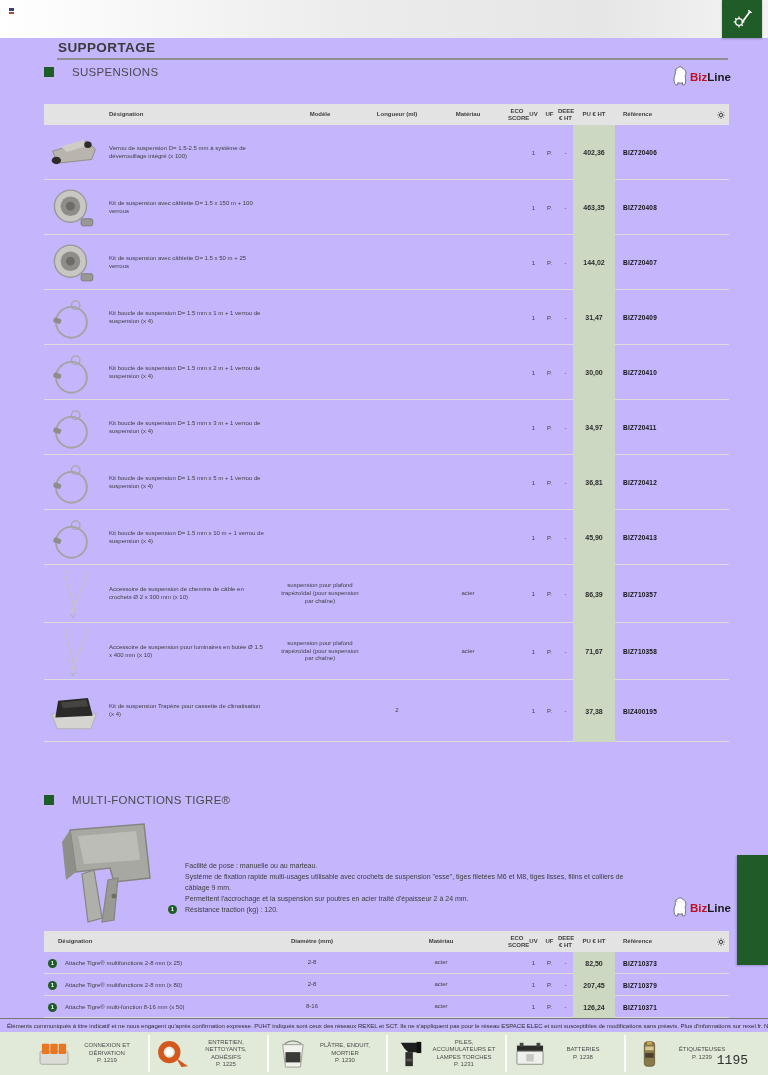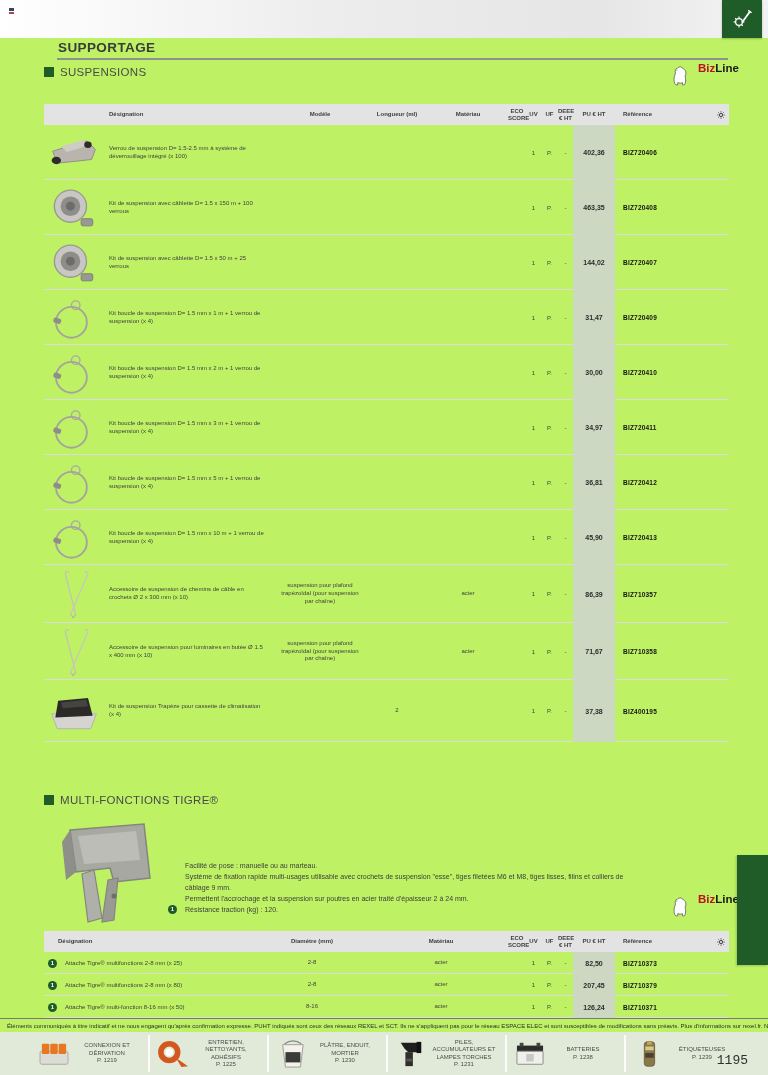--- a/index.html
+++ b/index.html
@@ -1,37 +1,37 @@
 <!DOCTYPE html>
 <html><head>
 <meta charset="utf-8">
 <style>
   html,body{margin:0;padding:0;background:#fff;}
-  #page{position:relative;width:768px;height:1075px;background:#bef264;overflow:hidden;
+  #page{position:relative;width:768px;height:1075px;background:#c4b5fd;overflow:hidden;
         font-family:"Liberation Sans", sans-serif;color:#3e3e3e;}
 
   
   .topstrip{position:absolute;top:0;left:0;width:768px;height:38px;
     background:linear-gradient(90deg,#ffffff 0%,#ececec 45%,#e6e6e6 78%,#f2f2f2 97%);}
   .page-marker{position:absolute;top:8px;left:9px;width:5px;height:7px;}
   .page-marker .m1{height:3px;background:#3a4070;}
   .page-marker .m2{height:2px;background:#a84a3c;margin-top:1px;}
   .catbox{position:absolute;top:0;left:722px;width:40px;height:38px;background:#1f5c28;
     display:flex;align-items:center;justify-content:center;box-shadow:0 1px 2px rgba(0,0,0,.25);}
 
   
   .h1{position:absolute;top:40px;left:58px;font-size:13.5px;font-weight:bold;letter-spacing:.4px;color:#3b3b3b;}
   .h1rule{position:absolute;top:58px;left:57px;width:671px;height:2px;background:#8f8f8f;}
-  .sechead{position:absolute;left:44px;display:flex;align-items:center;gap:6px;}
+  .sechead{position:absolute;left:44px;display:flex;align-items:center;gap:18px;}
   .sechead .sq{width:10px;height:10px;background:#1f5c28;}
   .sechead .lbl{font-size:11.5px;color:#4a4a4a;letter-spacing:.3px;}
   #sec1head{top:66px;} #sec2head{top:794px;align-items:center;}
 
   
-  .bizline{position:absolute;display:flex;align-items:flex-start;gap:9px;}
+  .bizline{position:absolute;display:flex;align-items:flex-end;gap:1px;}
   #biz1{top:63px;left:672px;} #biz2{top:894px;left:672px;}
   .biztext{font-size:11.5px;font-weight:bold;color:#1a1a1a;line-height:1;padding-bottom:6px;}
   .biztext .red{color:#c01020;}
 
   
   .table{position:absolute;left:44px;width:685px;}
   #table1{top:104px;} #table2{top:931px;}
   .t1grid{display:grid;grid-template-columns:60px 170px 92px 62px 80px 18px 15px 17px 15px 42px 98px 16px;}
   .t2grid{display:grid;grid-template-columns:206px 124px 134px 18px 15px 17px 15px 42px 98px 16px;}
   .thead{height:21px;background:#e3e3e3;align-items:center;font-size:6px;font-weight:bold;color:#3d3d3d;}

